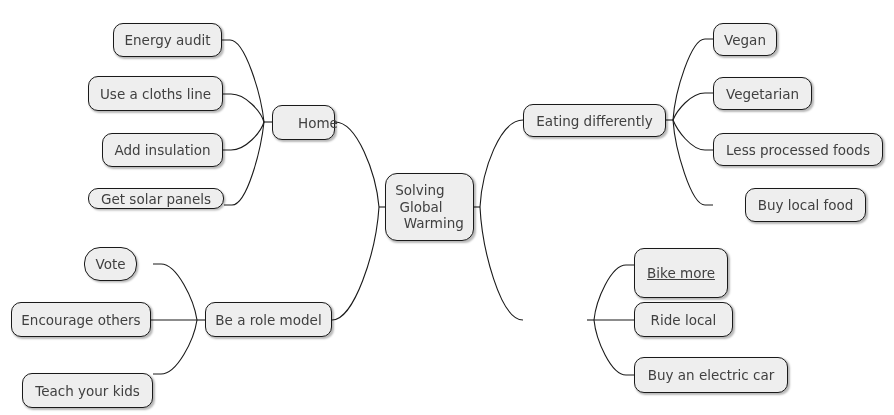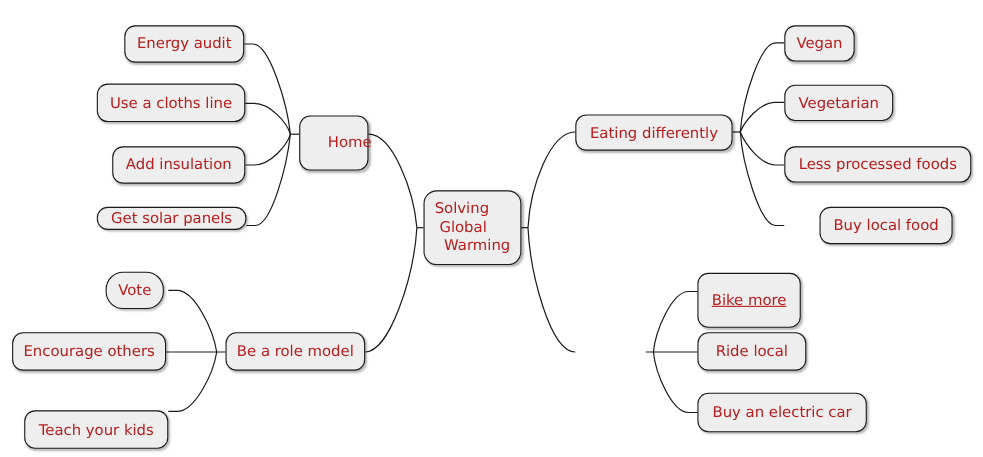--- a/index.html
+++ b/index.html
@@ -20,21 +20,21 @@
   .node {
     position: absolute;
     box-sizing: border-box;
     background: #eeeeee;
     border: 1.5px solid #1a1a1a;
     border-radius: 10px;
     display: flex;
     align-items: center;
     justify-content: center;
     font-size: 13.5px;
-    color: #b91c1c;
+    color: #404040;
     white-space: nowrap;
     box-shadow: 1.5px 1.5px 2px rgba(0,0,0,0.28);
   }
   .node.root {
     border-radius: 12px;
     white-space: pre;
     line-height: 1.25;
     text-align: left;
   }
 </style>
@@ -73,28 +73,28 @@
     <path d="M587,320 L594,320"></path>
     <path d="M594,320 C596,300 611,265 626,265 L634,265"></path>
     <path d="M594,320 L634,320"></path>
     <path d="M594,320 C596,340 611,375 626,375 L634,375"></path>
   </svg>
 
   <div class="node root" style="left:385px; top:173px; width:89px; height:68px;">Solving
  Global
   Warming</div>
 
-  <div class="node" style="left:272px; top:105px; width:63px; height:50px;padding-left:29px;">Home</div>
+  <div class="node" style="left:272px; top:105px; width:63px; height:35px;padding-left:29px;">Home</div>
   <div class="node" style="left:113px; top:23px; width:109px; height:34px;">Energy audit</div>
   <div class="node" style="left:88px; top:76px; width:135px; height:35px;">Use a cloths line</div>
   <div class="node" style="left:102px; top:133px; width:121px; height:34px;">Add insulation</div>
   <div class="node" style="left:88px; top:188px; width:136px; height:21px;">Get solar panels</div>
 
   <div class="node" style="left:205px; top:302px; width:127px; height:35px;">Be a role model</div>
-  <div class="node" style="left:96px; top:247px; width:53px; height:34px;border-radius:16px;">Vote</div>
+  <div class="node" style="left:84px; top:247px; width:53px; height:34px;border-radius:16px;">Vote</div>
   <div class="node" style="left:11px; top:302px; width:140px; height:35px;">Encourage others</div>
   <div class="node" style="left:22px; top:357px; width:131px; height:35px;margin-top:16px;">Teach your kids</div>
 
   <div class="node" style="left:523px; top:104px; width:143px; height:33px;">Eating differently</div>
   <div class="node" style="left:713px; top:23px; width:64px; height:33px;">Vegan</div>
   <div class="node" style="left:713px; top:77px; width:99px; height:33px;">Vegetarian</div>
   <div class="node" style="left:713px; top:133px; width:170px; height:33px;">Less processed foods</div>
   <div class="node" style="left:713px; top:188px; width:121px; height:34px;margin-left:32px;">Buy local food</div>
 
   <div class="node" style="left:634px; top:248px; width:94px; height:50px;text-decoration:underline;">Bike more</div>

